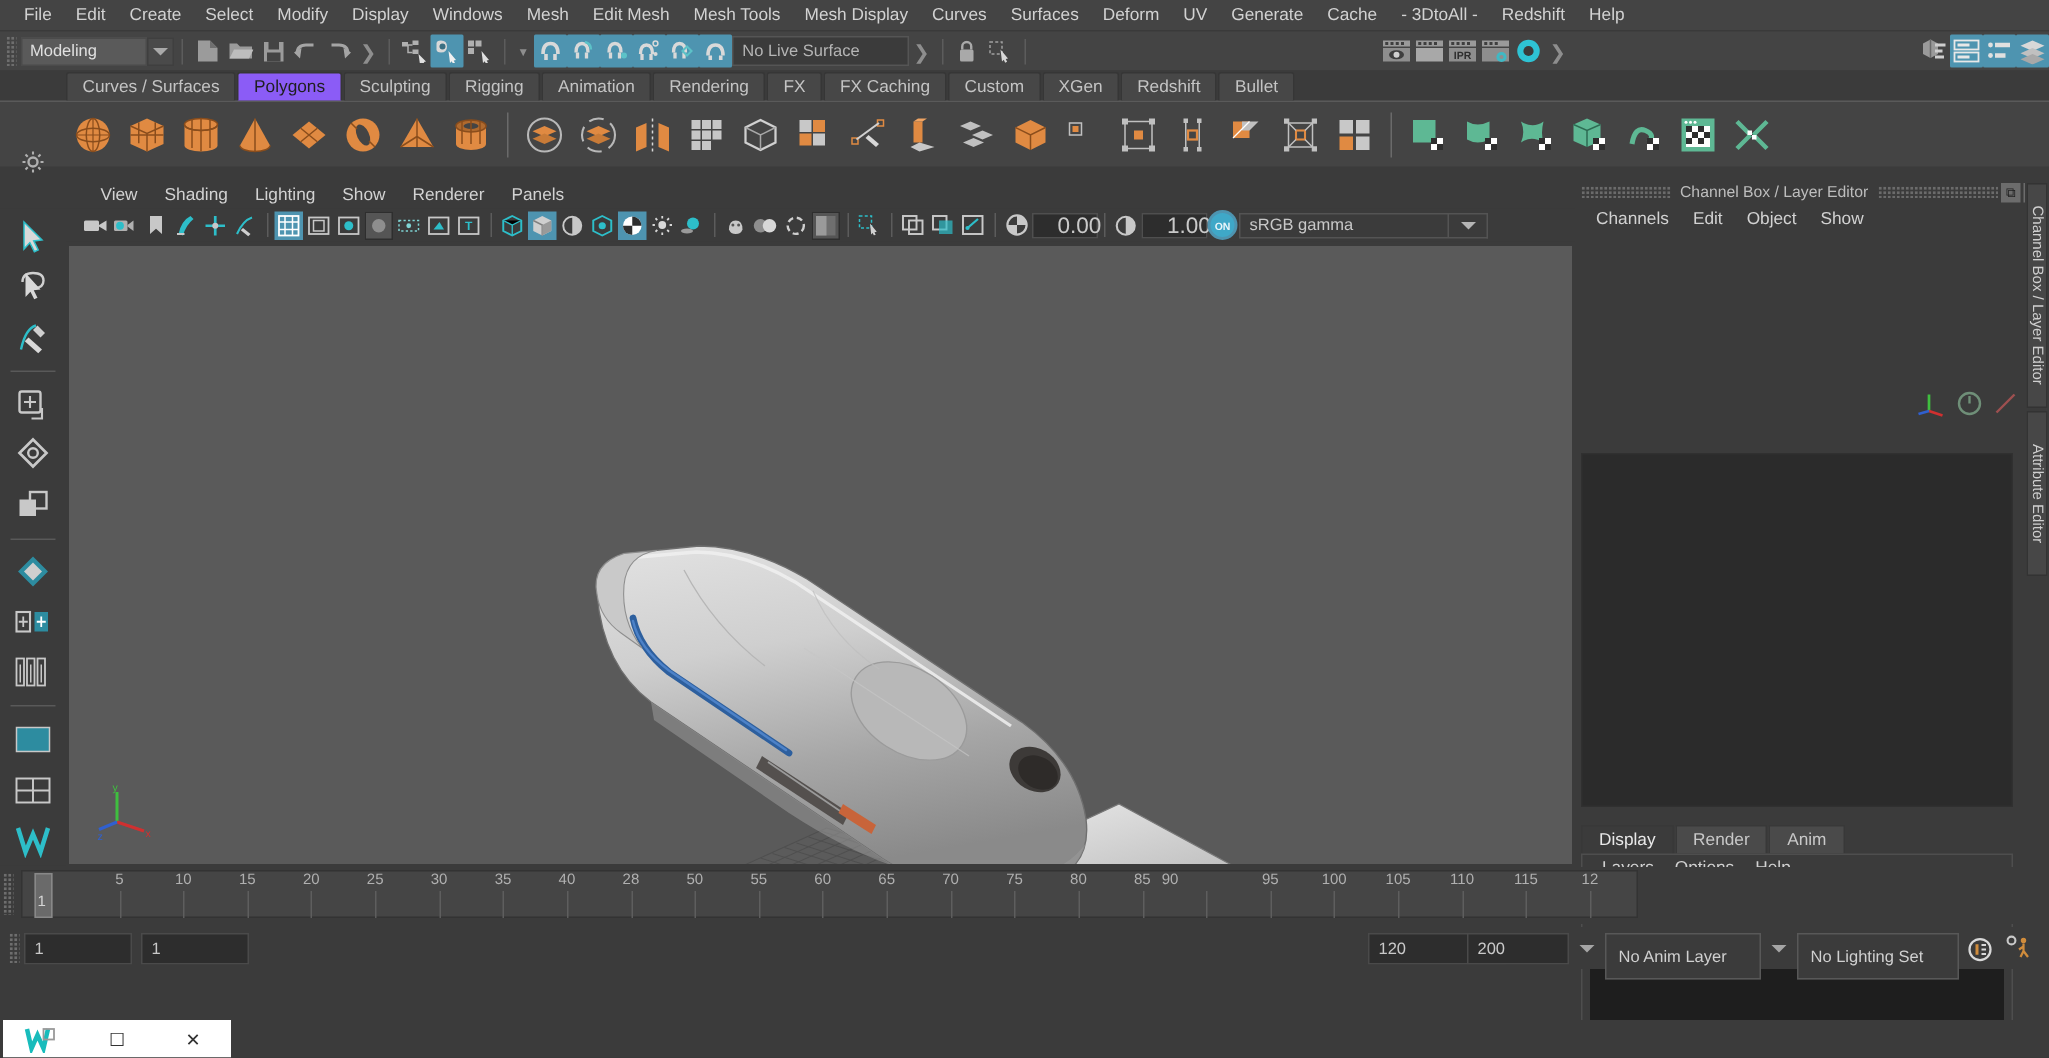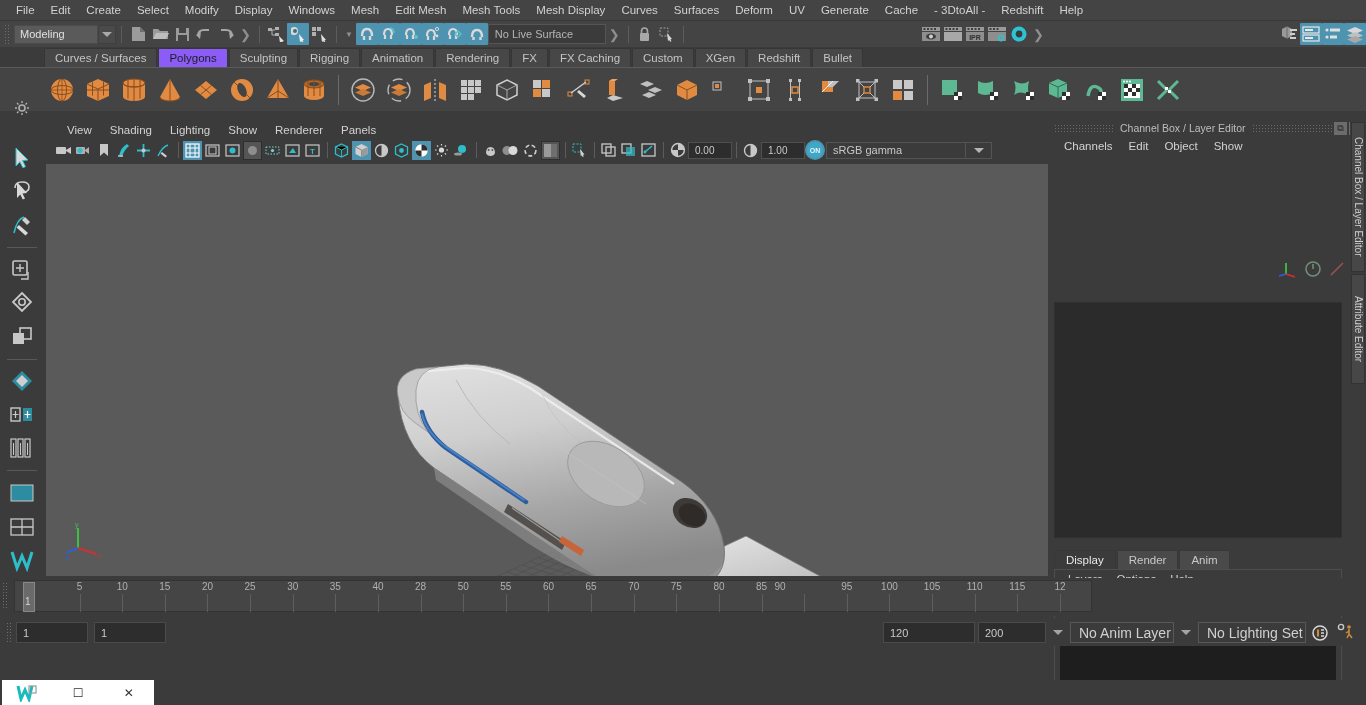--- a/index.html
+++ b/index.html
@@ -79,21 +79,21 @@
 
   
   .viewport-wrap { position: absolute; left: 44px; top: 120px; width: 1006px; height: 458px; background: #3b3b3b; }
   .vp-menubar { height: 19px; display: flex; align-items: center; padding-left: 14px; background: #3b3b3b; }
   .vp-menubar .mi { font-size: 11.5px; color: #d2d2d2; padding: 0 9px; }
   .vp-toolbar { height: 22px; display: flex; align-items: center; padding-left: 10px; background: #3b3b3b; }
   .vib { width: 19px; height: 19px; display: flex; align-items: center; justify-content: center; margin-right: 1px; }
   .vib.on { background: #4e94b0; }
   .vib.pressed { background: #555; border: 1px solid #2e2e2e; }
   .vp-sep { width: 1px; height: 16px; background: #5c5c5c; margin: 0 4px; }
-  .vnum { width: 44px; height: 17px; background: #2d2d2d; border: 1px solid #4f4f4f; color: #c9c9c9; font-size: 10px; display: flex; align-items: center; padding-left: 6px; }
+  .vnum { width: 44px; height: 17px; background: #2d2d2d; border: 1px solid #4f4f4f; color: #c9c9c9; font-size: 15px; display: flex; align-items: center; padding-left: 16px; }
   .gamma-box { width: 140px; height: 17px; background: #3b3b3b; border: 1px solid #545454; color: #c8c8c8; font-size: 11px; display: flex; align-items: center; padding-left: 6px; }
   .gamma-arrow { width: 26px; height: 17px; background: #3b3b3b; border: 1px solid #545454; border-left: none; display: flex; align-items: center; justify-content: center; }
 
   .vp3d {
     position: absolute; left: 2px; top: 44px; width: 1002px; height: 412px;
     background: #5a5a5a; overflow: hidden;
   }
   .vp-label {
     position: absolute; bottom: 5px; left: 0; right: 0; text-align: center;
     color: #e6e6e6; font-size: 10.5px; font-weight: bold;
@@ -136,21 +136,21 @@
   .ts-track { position: absolute; left: 14px; top: 2px; width: 1078px; height: 32px; background: #454545; border: 1px solid #333; }
   .ts-tick { position: absolute; top: 13px; width: 1px; height: 18px; background: #5e5e5e; }
   .ts-num { position: absolute; top: 0px; font-size: 10px; color: #b0b0b0; transform: translateX(-50%); }
   .ts-cursor { position: absolute; left: 8px; top: 1px; width: 12px; height: 30px; background: #6a6a6a; border: 1px solid #888; }
   .ts-cursor-label { position: absolute; left: 10px; top: 15px; font-size: 10px; color: #d6d6d6; }
 
   
   .rangebar { position: absolute; left: 0; top: 618px; width: 1366px; height: 28px; background: #3b3b3b; }
   .rs-field { height: 21px; background: #2d2d2d; border: 1px solid #4a4a4a; color: #c9c9c9; font-size: 11px; display: flex; align-items: center; padding-left: 6px; }
   .rs-combo-arrow { width: 16px; height: 21px; display: flex; align-items: center; justify-content: center; }
-  .rs-select { height: 21px; background: #3b3b3b; border: 1px solid #585858; color: #d0d0d0; font-size: 14px; display: flex; align-items: center; padding-left: 8px; }
+  .rs-select { height: 31px; background: #3b3b3b; border: 1px solid #585858; color: #d0d0d0; font-size: 11px; display: flex; align-items: center; padding-left: 8px; }
 
   
   .cmdline { position: absolute; left: 0; top: 650px; width: 1366px; height: 30px; background: #3b3b3b; display: flex; align-items: center; }
   .cmd-grip { width: 7px; height: 22px; background-image: radial-gradient(#6e6e6e 1px, transparent 1px); background-size: 3px 3px; margin: 0 4px; }
   .cmd-lbl { font-size: 11.5px; color: #d2d2d2; width: 62px; padding-left: 6px; }
   .cmd-input { width: 428px; height: 22px; background: #2d2d2d; border: 1px solid #4a4a4a; }
   .cmd-output { flex: 1; height: 22px; background: #3b3b3b; border: 1px solid #4f4f4f; margin-left: 6px; margin-right: 22px;
                 color: #d0d0d0; font-size: 11px; display: flex; align-items: center; padding-left: 8px; }
   .cmd-script { position: absolute; right: 3px; top: 4px; width: 20px; height: 22px; display: flex; align-items: center; justify-content: center; }
 
@@ -1241,21 +1241,21 @@
         </div>
     </div>
 
   </div>
 
   <div class="rangebar">
     <div class="cmd-grip" style="position:absolute;left:2px;top:4px;height:20px"></div>
     <div class="rs-field" style="position:absolute;left:16px;top:622px;margin-top:-618px;width:72px">1</div>
     <div class="rs-field" style="position:absolute;left:94px;top:4px;width:72px">1</div>
 
-    <div class="rs-field" style="position:absolute;left:883px;top:4px;width:92px">120</div>
+    <div class="rs-field" style="position:absolute;left:912px;top:4px;width:92px">120</div>
     <div class="rs-field" style="position:absolute;left:978px;top:4px;width:68px">200</div>
     <div class="rs-combo-arrow" style="position:absolute;left:1050px;top:4px">
         <div class="tri-down" style="border-top-color:#a5a5a5"></div>
       </div>
     <div class="rs-select" style="position:absolute;left:1070px;top:4px;width:104px">No Anim Layer</div>
     <div class="rs-combo-arrow" style="position:absolute;left:1178px;top:4px">
         <div class="tri-down" style="border-top-color:#a5a5a5"></div>
       </div>
     <div class="rs-select" style="position:absolute;left:1198px;top:4px;width:108px">No Lighting Set</div>
     <span style="position:absolute;left:1310px;top:6px">

